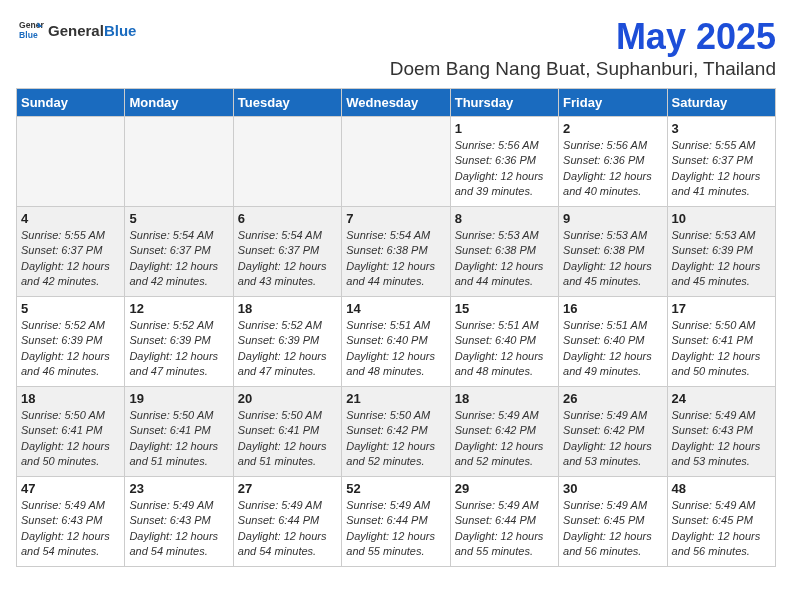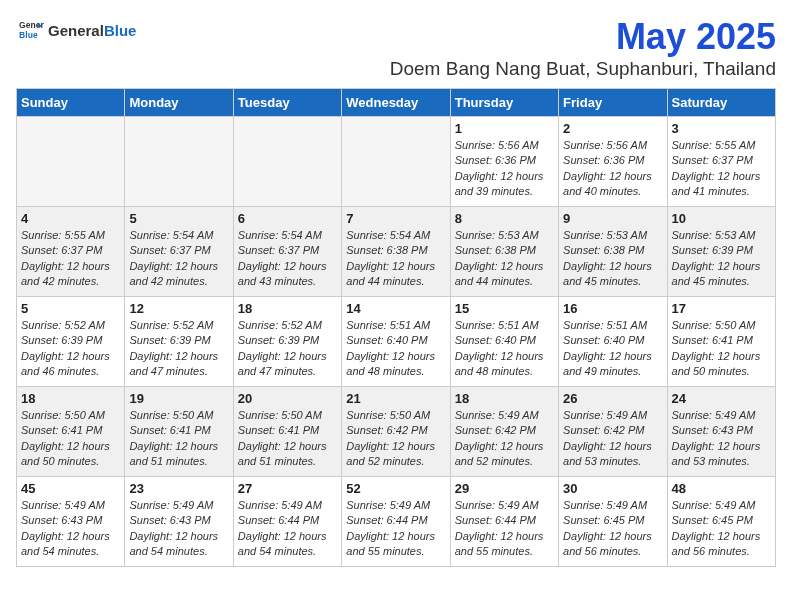--- a/index.html
+++ b/index.html
@@ -282,21 +282,21 @@
         <td>
           <div class="day-number">24</div>
           <div class="cell-info" style="white-space: pre-line;">Sunrise: 5:49 AM
 Sunset: 6:43 PM
 Daylight: 12 hours
 and 53 minutes.</div>
         </td>
       </tr>
       <tr>
         <td>
-          <div class="day-number">45</div>
+          <div class="day-number">47</div>
           <div class="cell-info" style="white-space: pre-line;">Sunrise: 5:49 AM
 Sunset: 6:43 PM
 Daylight: 12 hours
 and 54 minutes.</div>
         </td>
         <td>
           <div class="day-number">23</div>
           <div class="cell-info" style="white-space: pre-line;">Sunrise: 5:49 AM
 Sunset: 6:43 PM
 Daylight: 12 hours

